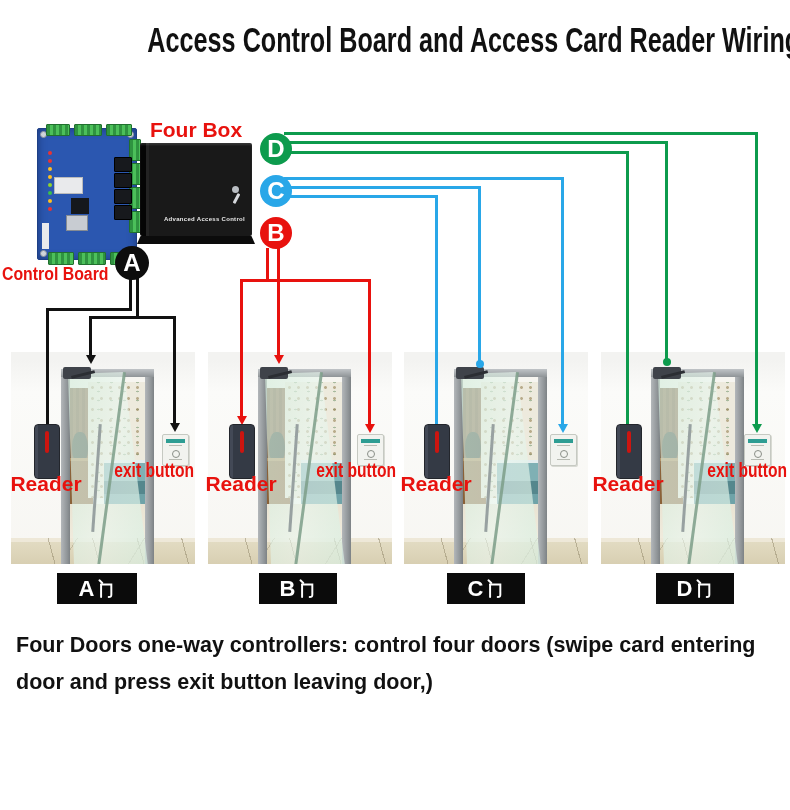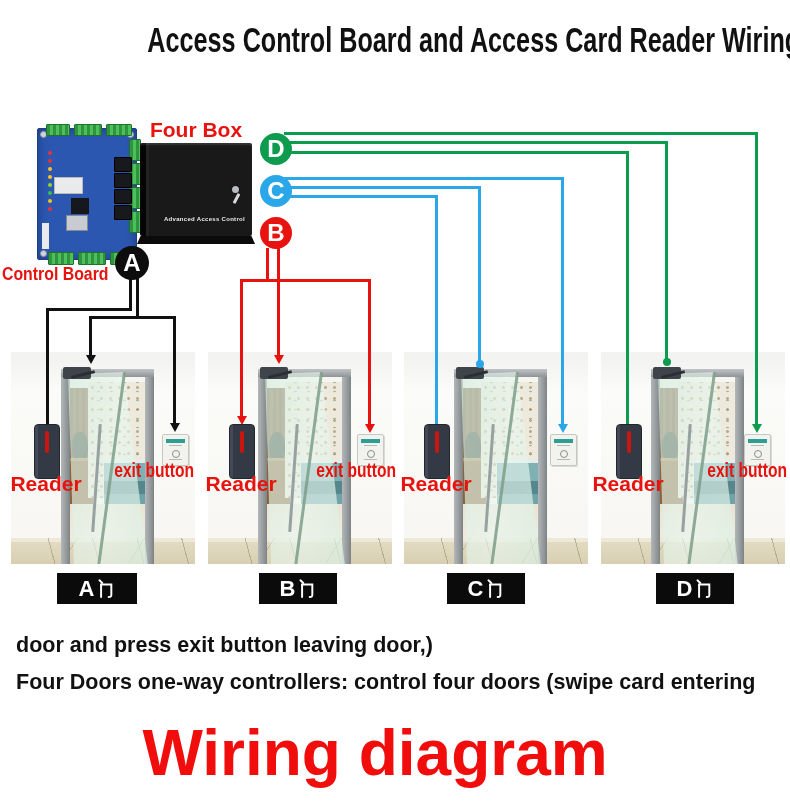--- a/index.html
+++ b/index.html
@@ -361,18 +361,17 @@
   <div class="plate pl-d">
     <span>D</span>
     <svg class="mchar" viewBox="0 0 22 24" width="18" height="21">
       <path d="M3 2 L6.5 5.2"></path>
         <path d="M5 7 V22.5"></path>
         <path d="M5 7 H17.5 V19.5 c0 2.3 -0.6 2.8 -3.2 2.8"></path>
     </svg>
   </div>
 
   <div class="note">
+    <div>Four Doors one-way controllers: control four doors (swipe card entering</div>
     <div>door and press exit button leaving door,)</div>
-    <div>Four Doors one-way controllers: control four doors (swipe card entering</div>
-  </div>
-  <div class="big-heading">Wiring diagram</div>
+  </div>
 
 </div>
 
 </body></html>

